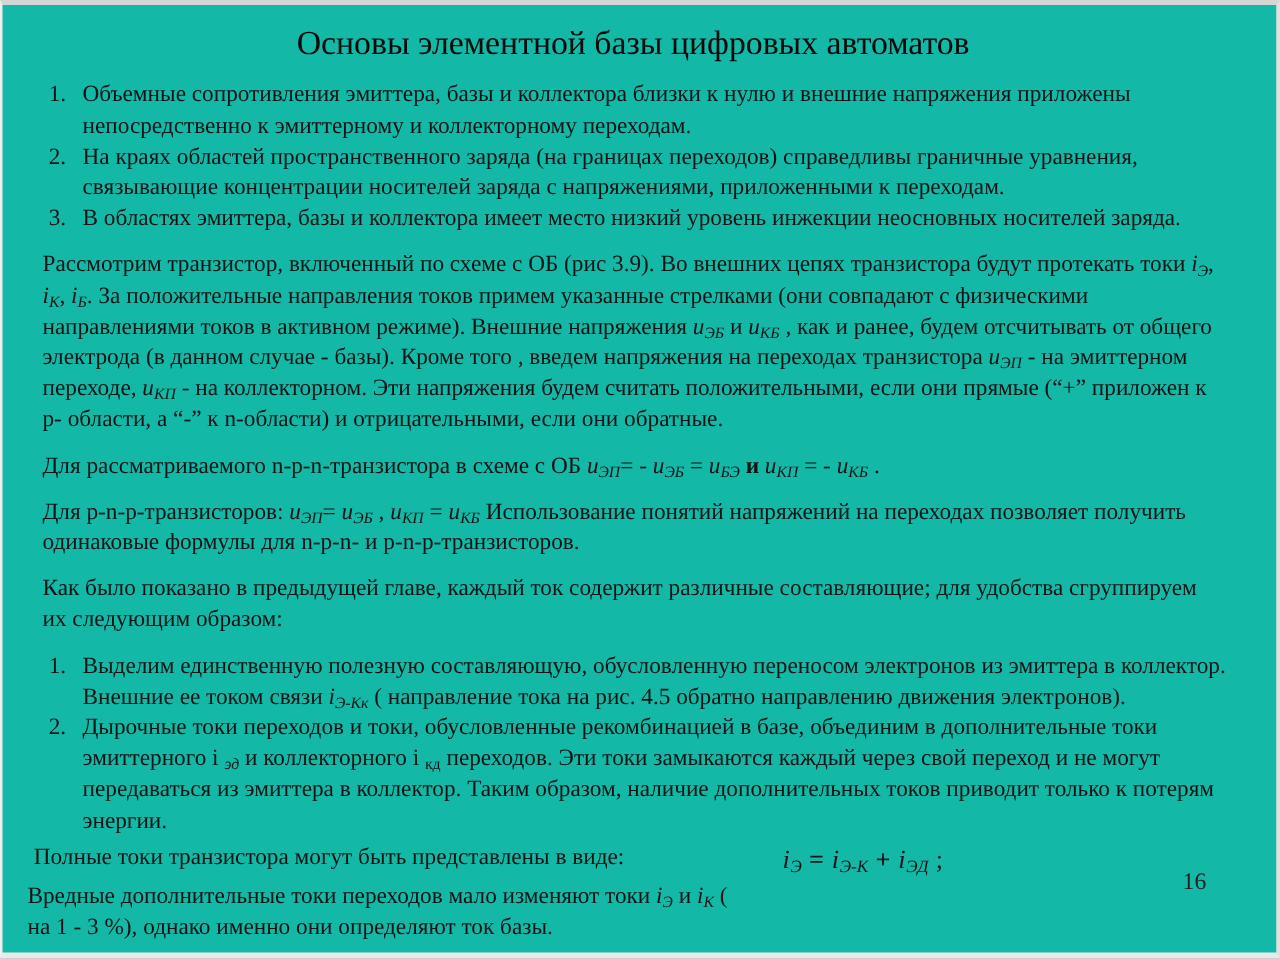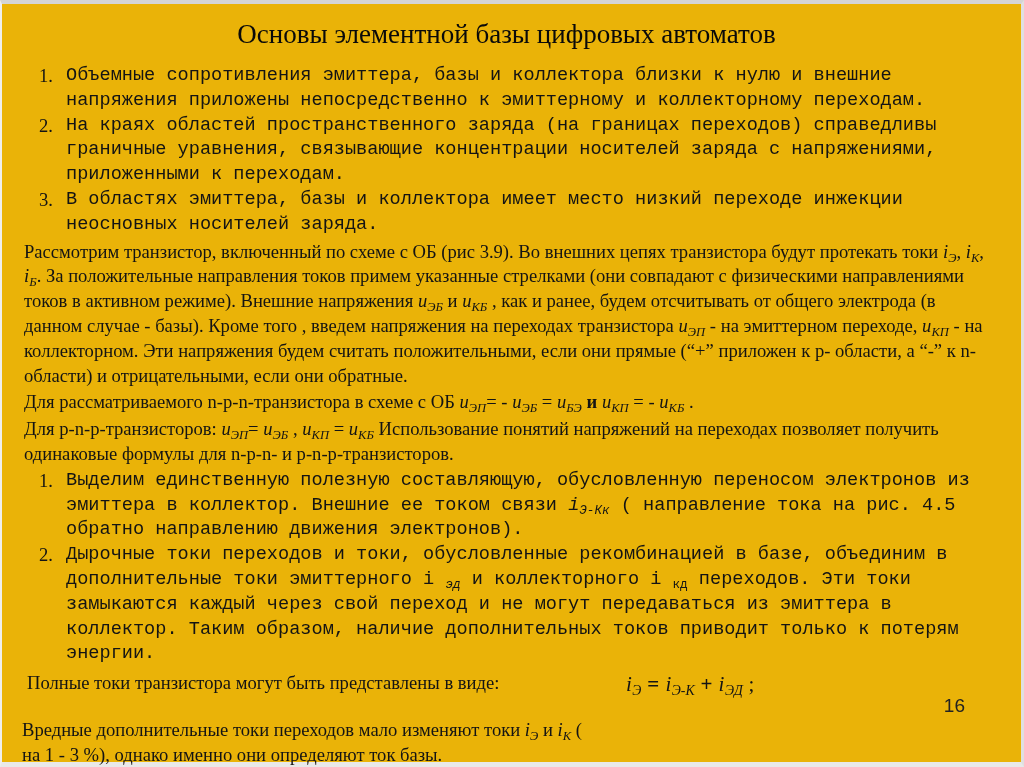--- a/index.html
+++ b/index.html
@@ -3,77 +3,78 @@
 <meta charset="utf-8">
 <style>
   html,body{margin:0;padding:0;}
   body{
     width:1024px;height:767px;overflow:hidden;background:#ffffff;
     font-family:"Liberation Serif", serif;color:#141414;
     -webkit-font-smoothing:antialiased;
   }
   .slide{
     position:relative;box-sizing:border-box;width:1024px;height:767px;
-    background:#eab308;
+    background:#14b8a6;
     border-top:4px solid #d5d5d5;border-right:3px solid #e0e0e0;
     border-bottom:5px solid #e9e9e9;border-left:2px solid #efefef;
     padding:12px 30px 0 20px;
     font-size:18.6px;line-height:24.8px;
   }
   .title{
     margin:2px 0 14px 0;text-align:center;
     font-size:27px;font-weight:400;line-height:32px;color:#0a0a0a;
   }
   .li{display:flex;}
   .li .num{flex:0 0 44px;box-sizing:border-box;padding-left:17px;}
-  .li .txt{flex:1;padding-right:4px;font-family:Liberation Mono, monospace;}
-  .para{margin:2px;}
+  .li .txt{flex:1;padding-right:4px;}
+  .para{margin:12px;}
   .it{font-style:italic;}
   .bd{font-weight:bold;}
   sub{font-size:0.68em;line-height:0;vertical-align:-0.28em;letter-spacing:0;}
   .bottom{display:flex;align-items:flex-start;margin-top:4px;}
   .bottom-left{width:562px;}
-  .intro{padding-left:5px;margin-bottom:22px;}
+  .intro{padding-left:5px;margin-bottom:7px;}
   .note{margin-top:3px;}
   .formulas{margin-left:42px;padding-top:0;}
   .formula{
     font-size:21px;line-height:27px;margin-bottom:13px;
     letter-spacing:0.5px;white-space:nowrap;
   }
   .formula sub{font-size:0.66em;}
   .page-number{
     position:absolute;top:690px;right:56px;
-    font-family:Liberation Sans, sans-serif;font-size:19px;color:#222;
+    font-family:Liberation Serif, serif;font-size:19px;color:#222;
   }
 </style>
 </head>
 <body>
 
 <div class="slide">
 
   <h1 class="title">Основы элементной базы цифровых автоматов</h1>
 
   <div class="list">
     <div class="li">
       <span class="num">1.</span>
       <span class="txt">Объемные сопротивления эмиттера, базы и коллектора близки к нулю и внешние напряжения приложены непосредственно к эмиттерному и коллекторному переходам.</span>
     </div>
     <div class="li">
       <span class="num">2.</span>
       <span class="txt">На краях областей пространственного заряда (на границах переходов) справедливы граничные уравнения, связывающие концентрации носителей заряда с напряжениями, приложенными к переходам.</span>
     </div>
     <div class="li">
       <span class="num">3.</span>
-      <span class="txt">В областях эмиттера, базы и коллектора имеет место низкий переходе инжекции неосновных носителей заряда.</span>
+      <span class="txt">В областях эмиттера, базы и коллектора имеет место низкий уровень инжекции неосновных носителей заряда.</span>
     </div>
   </div>
 
   <div class="para"><span>Рассмотрим транзистор, включенный по схеме с ОБ (рис 3.9). Во внешних цепях транзистора будут протекать токи </span><span class="it">i</span><sub class="it">Э</sub><span>, </span><span class="it">i</span><sub class="it">К</sub><span>, </span><span class="it">i</span><sub class="it">Б</sub><span>. За положительные направления токов примем указанные стрелками (они совпадают с физическими направлениями токов в активном режиме). Внешние напряжения </span><span class="it">u</span><sub class="it">ЭБ</sub><span> и </span><span class="it">u</span><sub class="it">КБ</sub><span> , как и ранее, будем отсчитывать от общего электрода (в данном случае - базы). Кроме того , введем напряжения на переходах транзистора </span><span class="it">u</span><sub class="it">ЭП</sub><span> - на эмиттерном переходе, </span><span class="it">u</span><sub class="it">КП</sub><span> - на коллекторном. Эти напряжения будем считать положительными, если они прямые (“+” приложен к p- области, а “-” к n-области) и отрицательными, если они обратные.</span></div>
   <div class="para"><span>Для рассматриваемого n-p-n-транзистора в схеме с ОБ </span><span class="it">u</span><sub class="it">ЭП</sub><span>= - </span><span class="it">u</span><sub class="it">ЭБ</sub><span> = </span><span class="it">u</span><sub class="it">БЭ</sub><span class="bd"> и </span><span class="it">u</span><sub class="it">КП</sub><span> = - </span><span class="it">u</span><sub class="it">КБ</sub><span> .</span></div>
   <div class="para"><span>Для p-n-p-транзисторов: </span><span class="it">u</span><sub class="it">ЭП</sub><span>= </span><span class="it">u</span><sub class="it">ЭБ</sub><span> , </span><span class="it">u</span><sub class="it">КП</sub><span> = </span><span class="it">u</span><sub class="it">КБ</sub><span> Использование понятий напряжений на переходах позволяет получить одинаковые формулы для n-p-n- и p-n-p-транзисторов.</span></div>
+  <div class="para"><span>Как было показано в предыдущей главе, каждый ток содержит различные составляющие; для удобства сгруппируем их следующим образом:</span></div>
 
   <div class="list">
     <div class="li">
       <span class="num">1.</span>
       <span class="txt"><span>Выделим единственную полезную составляющую, обусловленную переносом электронов из эмиттера в коллектор. Внешние ее током связи </span><span class="it">i</span><sub class="it">Э-Кк</sub><span> ( направление тока на рис. 4.5 обратно направлению движения электронов).</span></span>
     </div>
     <div class="li">
       <span class="num">2.</span>
       <span class="txt"><span>Дырочные токи переходов и токи, обусловленные рекомбинацией в базе, объединим в дополнительные токи эмиттерного i </span><sub class="it">эд</sub><span> и коллекторного i </span><sub>кд</sub><span> переходов. Эти токи замыкаются каждый через свой переход и не могут передаваться из эмиттера в коллектор. Таким образом, наличие дополнительных токов приводит только к потерям энергии.</span></span>
     </div>

